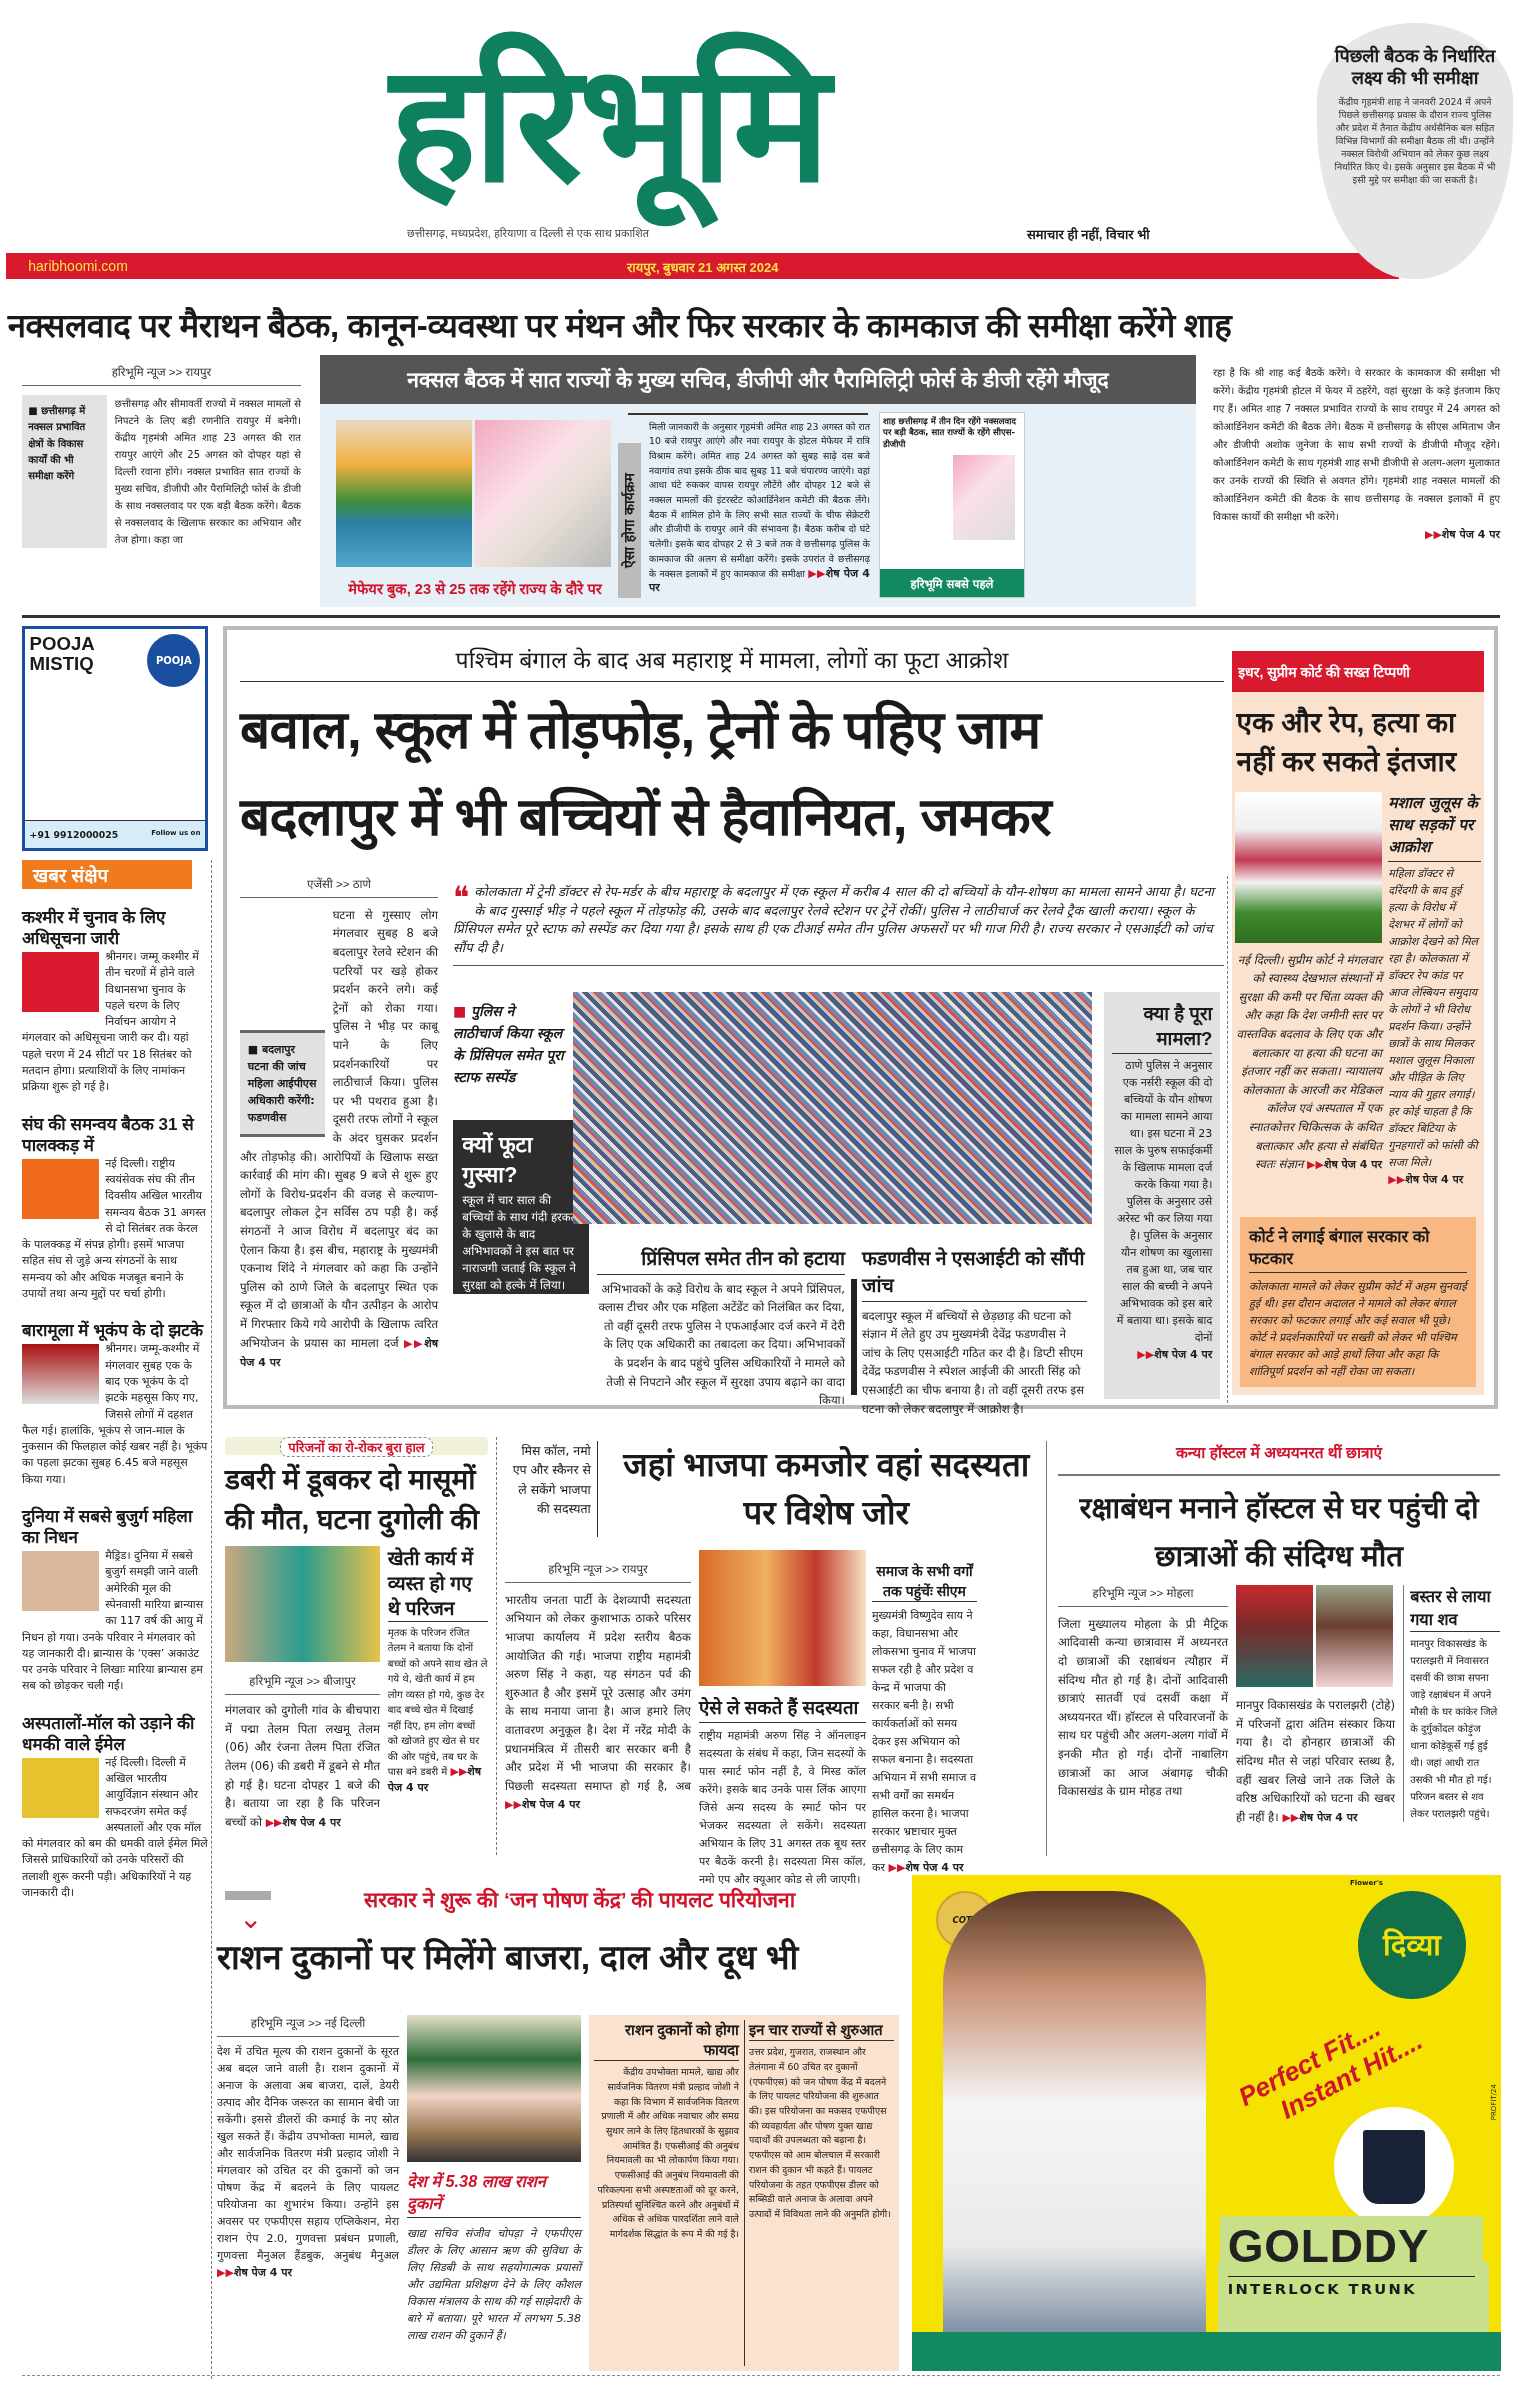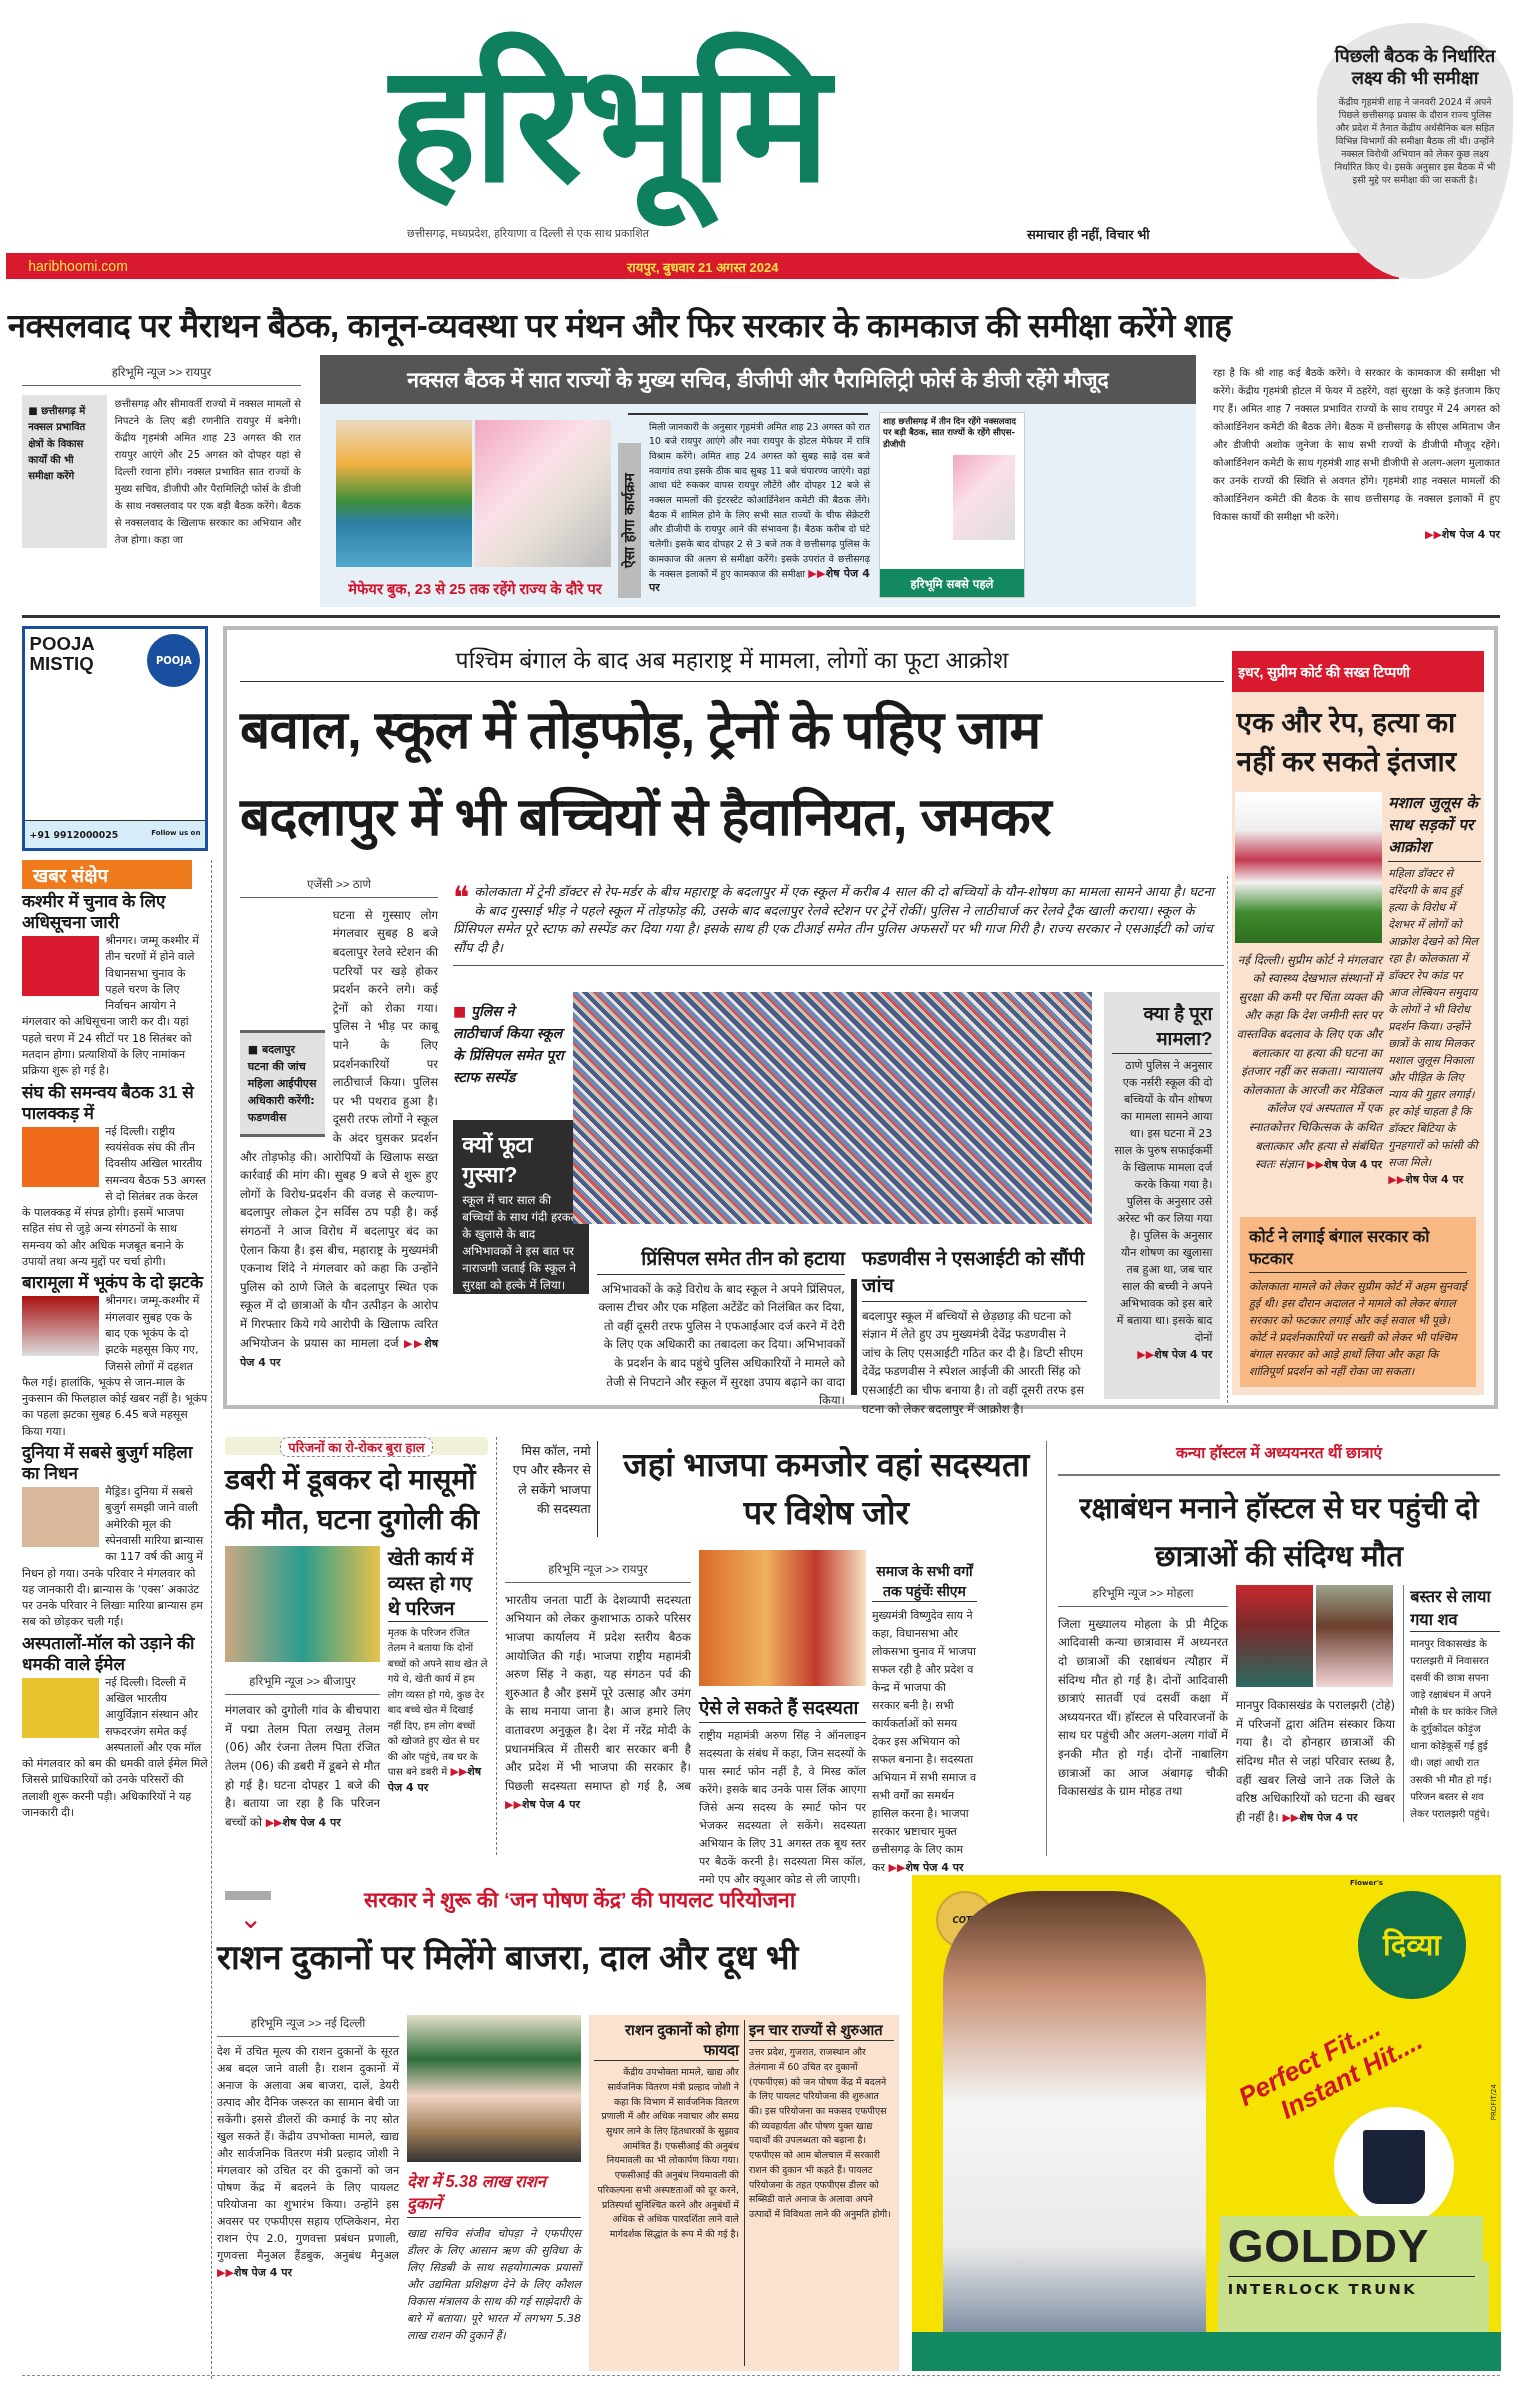--- a/index.html
+++ b/index.html
@@ -39,21 +39,21 @@
   .sc-tag { background: #d8192e; color: #fff; font-size: 14px; font-weight: bold; padding: 11px 6.2px; font-family: "Liberation Sans", sans-serif; }
   .italic { font-style: italic; }
   .dark-box { background: #2d2d2d; color: #fff; padding: 7.7px 9.3px; }
   .dark-box h4 { font-size: 22px; font-family: "Liberation Sans", sans-serif; margin-bottom: 4.6px; }
   .dark-box p { font-size: 11.6px; line-height: 17px; }
   .grey-box { background: #e1e1e1; padding: 7.7px 7.7px; }
   .orange-box { background: #f7b884; padding: 7.7px 9.3px; }
 
   
   .ks-tag { background: #f07b1c; color: #fff; font-size: 18.6px; font-weight: bold; padding: 2px 11px; font-family: "Liberation Sans", sans-serif; width: 170px; }
-  .ks h4 { font-size: 17px; line-height: 21px; font-weight: bold; font-family: "Liberation Sans", sans-serif; margin-top: 2px; }
+  .ks h4 { font-size: 17px; line-height: 21px; font-weight: bold; font-family: "Liberation Sans", sans-serif; margin-top: 18px; }
   .ks p { font-size: 11px; line-height: 16.3px; }
   .ks .pic { float: left; width: 77px; height: 60px; margin: 3.1px 6.2px 3.1px 0; }
   .red-kicker { color: #d0142c; font-weight: bold; font-family: "Liberation Sans", sans-serif; }
 
   .ad-yellow { left: 912px; top: 1875px; width: 589px; height: 496px; background: #f6e200; overflow: hidden; }
   .peach { background: #fbe2cf; }
 </style>
 </head>
 <body>
 
@@ -119,21 +119,21 @@
 <div class="abs ks" style="left:22px; top:860px; width:186px;">
   <div class="ks-tag">खबर संक्षेप</div>
   <div>
     <h4>कश्मीर में चुनाव के लिए अधिसूचना जारी</h4>
     <div class="pic photo" style="background:#d8192e;"></div>
     <p>श्रीनगर। जम्मू कश्मीर में तीन चरणों में होने वाले विधानसभा चुनाव के पहले चरण के लिए निर्वाचन आयोग ने मंगलवार को अधिसूचना जारी कर दी। यहां पहले चरण में 24 सीटों पर 18 सितंबर को मतदान होगा। प्रत्याशियों के लिए नामांकन प्रक्रिया शुरू हो गई है।</p>
   </div>
   <div style="clear:both;">
     <h4>संघ की समन्वय बैठक 31 से पालक्कड़ में</h4>
     <div class="pic photo" style="background:#f06a1c;"></div>
-    <p>नई दिल्ली। राष्ट्रीय स्वयंसेवक संघ की तीन दिवसीय अखिल भारतीय समन्वय बैठक 53 अगस्त से दो सितंबर तक केरल के पालक्कड़ में संपन्न होगी। इसमें भाजपा सहित संघ से जुड़े अन्य संगठनों के साथ समन्वय को और अधिक मजबूत बनाने के उपायों तथा अन्य मुद्दों पर चर्चा होगी।</p>
+    <p>नई दिल्ली। राष्ट्रीय स्वयंसेवक संघ की तीन दिवसीय अखिल भारतीय समन्वय बैठक 31 अगस्त से दो सितंबर तक केरल के पालक्कड़ में संपन्न होगी। इसमें भाजपा सहित संघ से जुड़े अन्य संगठनों के साथ समन्वय को और अधिक मजबूत बनाने के उपायों तथा अन्य मुद्दों पर चर्चा होगी।</p>
   </div>
   <div style="clear:both;">
     <h4>बारामूला में भूकंप के दो झटके</h4>
     <div class="pic photo" style="background:linear-gradient(#a11,#ddd);"></div>
     <p>श्रीनगर। जम्मू-कश्मीर में मंगलवार सुबह एक के बाद एक भूकंप के दो झटके महसूस किए गए, जिससे लोगों में दहशत फैल गई। हालांकि, भूकंप से जान-माल के नुकसान की फिलहाल कोई खबर नहीं है। भूकंप का पहला झटका सुबह 6.45 बजे महसूस किया गया।</p>
   </div>
   <div style="clear:both;">
     <h4>दुनिया में सबसे बुजुर्ग महिला का निधन</h4>
     <div class="pic photo" style="background:#d9b79a;"></div>
     <p>मैड्रिड। दुनिया में सबसे बुजुर्ग समझी जाने वाली अमेरिकी मूल की स्पेनवासी मारिया ब्रान्यास का 117 वर्ष की आयु में निधन हो गया। उनके परिवार ने मंगलवार को यह जानकारी दी। ब्रान्यास के ‘एक्स’ अकाउंट पर उनके परिवार ने लिखाः मारिया ब्रान्यास हम सब को छोड़कर चली गईं।</p>

